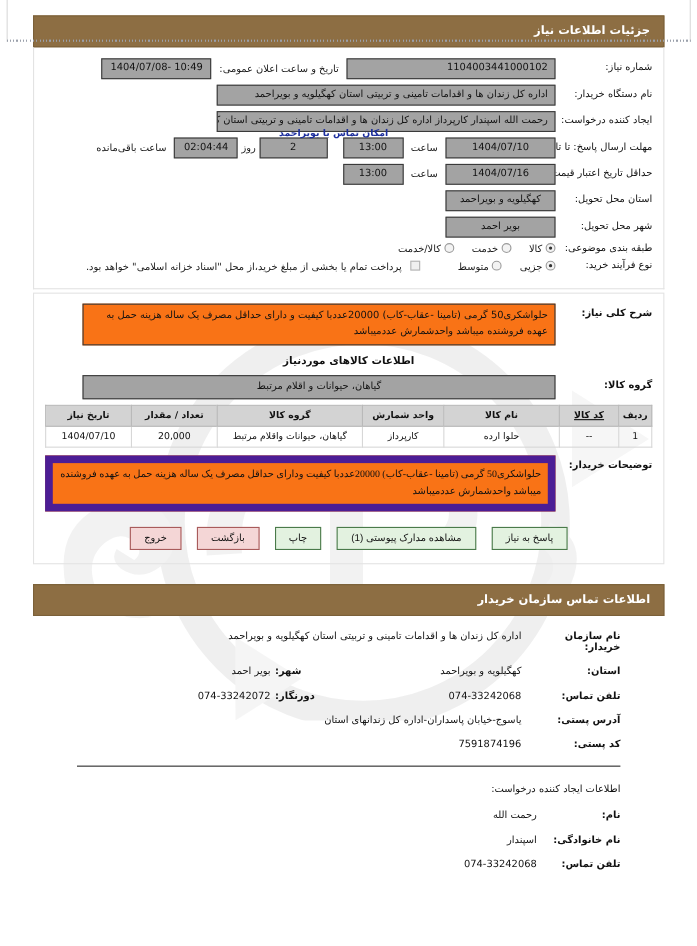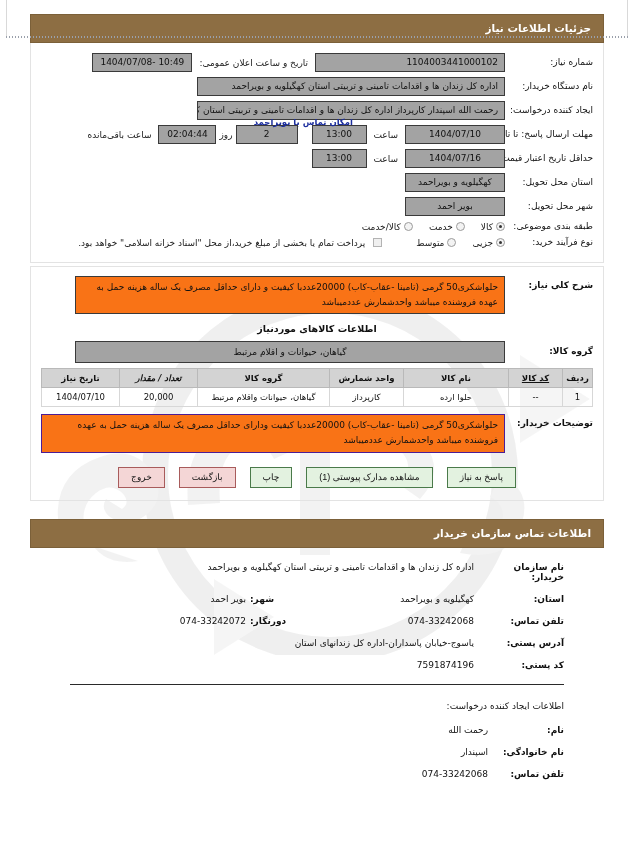--- a/index.html
+++ b/index.html
@@ -154,21 +154,21 @@
   .ta {
     border: 1px solid #3a3a3a;
     background: #f97316;
     font-size: 9px;
     line-height: 1.7;
     padding: 3px 6px;
     text-align: right;
     color: #111;
     min-height: 34px;
   }
-  .ta.thick { border: 1px solid #4c1d95; }
+  .ta.thick { border: 7px solid #4c1d95; font-family: Liberation Serif, serif; }
 
   .subhead {
     font-size: 9.5px;
     font-weight: bold;
     text-align: center;
     margin: 9px 0 7px 0;
     color: #111;
   }
 
   
@@ -366,21 +366,21 @@
       </div>
 
       <table class="items">
         <thead>
           <tr>
             <th style="width:30px;">ردیف</th>
             <th style="width:54px;text-decoration:underline;">کد کالا</th>
             <th>نام کالا</th>
             <th style="width:74px;">واحد شمارش</th>
             <th style="width:132px;">گروه کالا</th>
-            <th style="width:78px;font-style:italic;">تعداد / مقدار</th>
+            <th style="width:78px;">تعداد / مقدار</th>
             <th style="width:78px;">تاریخ نیاز</th>
           </tr>
         </thead>
         <tbody>
           <tr>
             <td>1</td>
             <td>--</td>
             <td>حلوا ارده</td>
             <td>کارپرداز</td>
             <td>گیاهان، حیوانات واقلام مرتبط</td>

